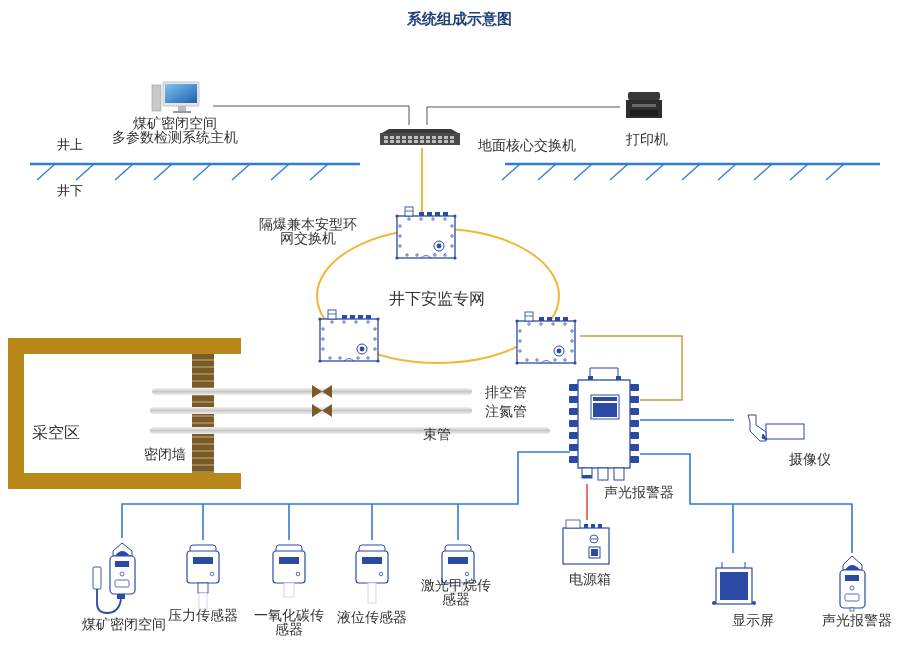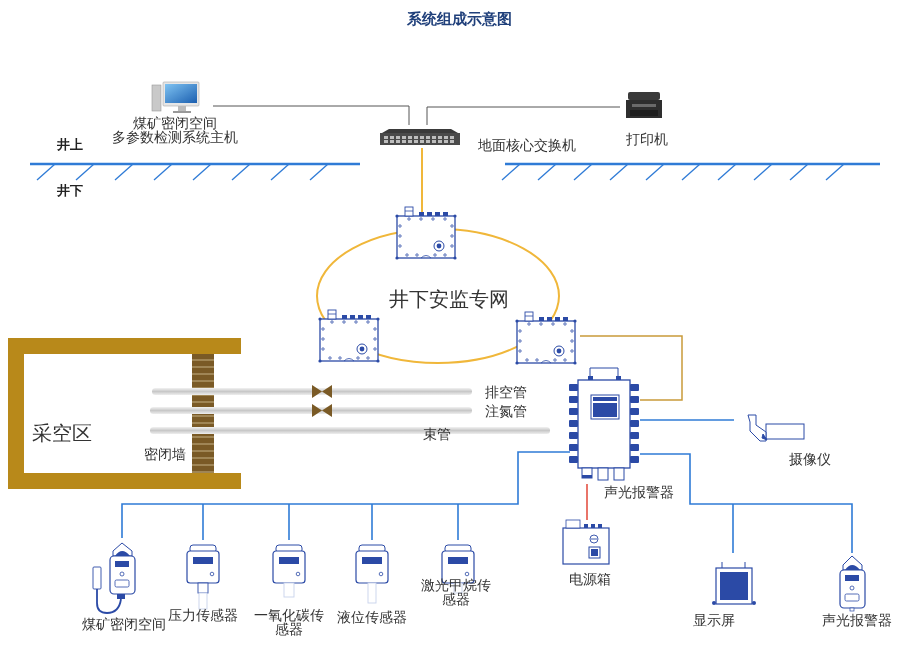--- a/index.html
+++ b/index.html
@@ -1,22 +1,22 @@
 <!DOCTYPE html>
 <html><head>
 <meta charset="utf-8">
 <style>
   html,body{margin:0;padding:0;background:#ffffff;}
   body{width:919px;height:650px;position:relative;overflow:hidden;font-family:"DejaVu Sans",sans-serif;}
   #stage{position:absolute;left:0;top:0;width:919px;height:650px;}
   .lbl{position:absolute;color:#333;font-size:14px;line-height:14px;white-space:nowrap;font-family:"DejaVu Sans",sans-serif;}
   .lbl.c{text-align:center;}
   .title{position:absolute;left:0;width:919px;top:10px;text-align:center;font-weight:bold;font-size:15px;color:#1f3f7a;font-family:"DejaVu Sans",sans-serif;}
-  .big{font-size:20px;color:#333;}
-  .bold{font-weight:bold;font-size:13px;color:#222;}
+  .big{font-size:16px;color:#333;}
+  .bold{font-weight:normal;font-size:13px;color:#222;}
 </style>
 </head>
 <body>
 
 <div id="stage">
 
   <div class="title">系统组成示意图</div>
 
   <svg width="919" height="650" style="position:absolute;left:0;top:0">
     <defs>
@@ -322,20 +322,24 @@
   <div class="lbl bold" style="left:57px;top:138px">井上</div>
   <div class="lbl bold" style="left:57px;top:184px">井下</div>
 
   <div class="lbl c" style="left:110px;top:116px;width:130px">
     <div>煤矿密闭空间</div>
     <div>多参数检测系统主机</div>
   </div>
   <div class="lbl" style="left:478px;top:138px">地面核心交换机</div>
   <div class="lbl" style="left:626px;top:132px">打印机</div>
 
+  <div class="lbl c" style="left:258px;top:217px;width:100px">
+    <div>隔爆兼本安型环</div>
+    <div>网交换机</div>
+  </div>
   <div class="lbl big" style="left:389px;top:292px">井下安监专网</div>
 
   <div class="lbl big" style="left:32px;top:426px">采空区</div>
   <div class="lbl" style="left:144px;top:447px">密闭墙</div>
   <div class="lbl" style="left:485px;top:385px">排空管</div>
   <div class="lbl" style="left:485px;top:404px">注氮管</div>
   <div class="lbl" style="left:423px;top:427px">束管</div>
 
   <div class="lbl" style="left:604px;top:485px">声光报警器</div>
   <div class="lbl" style="left:789px;top:452px">摄像仪</div>
@@ -346,15 +350,15 @@
   <div class="lbl c" style="left:249px;top:608px;width:80px">
     <div>一氧化碳传</div>
     <div>感器</div>
   </div>
   <div class="lbl c" style="left:332px;top:610px;width:80px">液位传感器</div>
   <div class="lbl c" style="left:416px;top:578px;width:80px">
     <div>激光甲烷传</div>
     <div>感器</div>
   </div>
 
-  <div class="lbl c" style="left:684px;top:613px;width:60px">显示屏</div>
+  <div class="lbl c" style="left:723px;top:613px;width:60px">显示屏</div>
   <div class="lbl c" style="left:822px;top:613px;width:64px">声光报警器</div>
 </div>
 
 </body></html>

